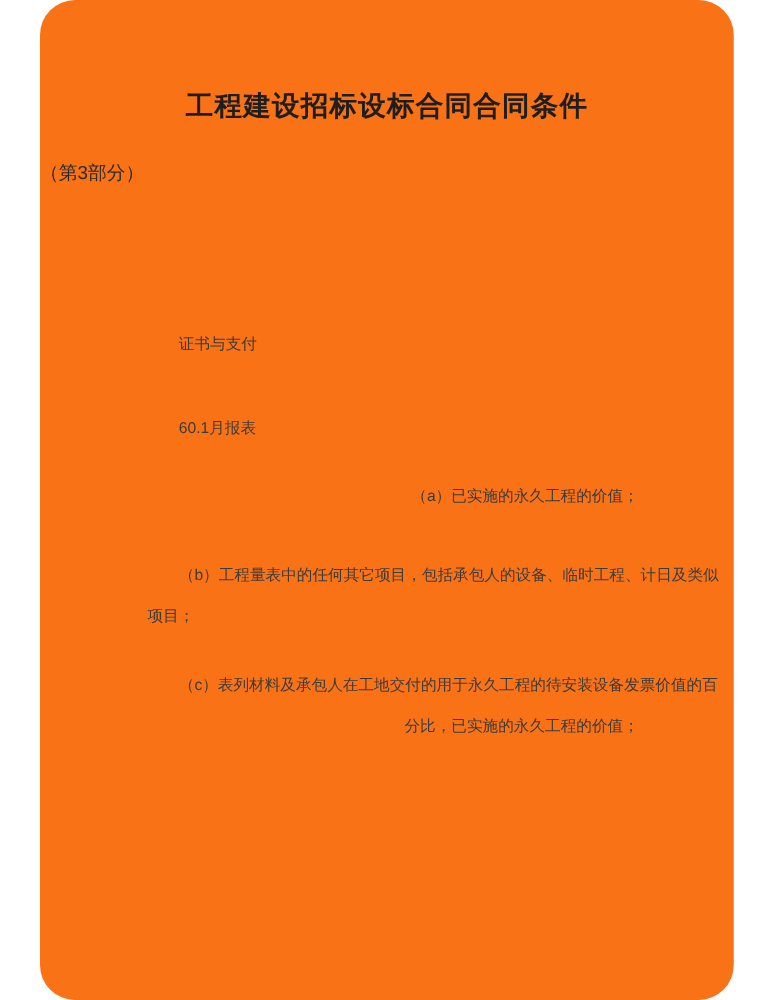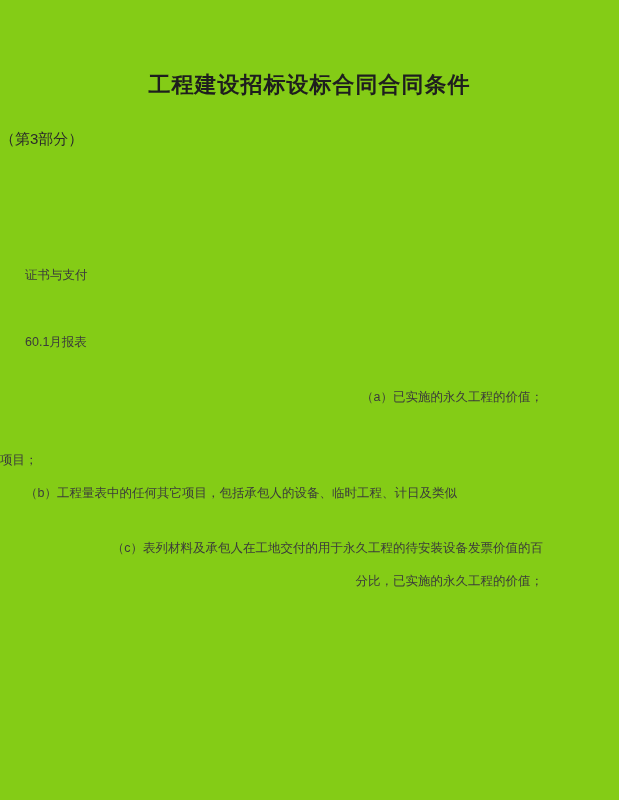--- a/index.html
+++ b/index.html
@@ -2,46 +2,48 @@
 <html lang="zh"><head>
 <meta charset="utf-8">
 <style>
   html, body {
     margin: 0;
     padding: 0;
     background: #ffffff;
   }
   .page {
     position: relative;
-    width: 619px;
+    width: 555px;
     height: 800px;
     margin: 0 auto;
-    background: #84cc16;
+    background: #f97316;
     font-family: "Liberation Sans", sans-serif;
     color: #3b3b3b;
     overflow: hidden;
+    border-radius: 28px;
   }
   .doc-title {
     margin: 0;
     padding-top: 70px;
     text-align: center;
     font-size: 22px;
     line-height: 30px;
     font-weight: 700;
     color: #1e1e1e;
     letter-spacing: 1px;
   }
   .doc-subtitle {
     margin-top: 30px;
     text-align: left;
     font-size: 15px;
     line-height: 18px;
     color: #2a2a2a;
   }
   .doc-body {
+    padding-left: 86px;
     padding-right: 76px;
     font-size: 12.5px;
   }
   .heading-chapter {
     margin-top: 120px;
     line-height: 15px;
     text-indent: 2em;
     white-space: nowrap;
   }
   .heading-clause {
@@ -78,22 +80,22 @@
     <div class="heading-chapter">证书与支付</div>
 
     <div class="heading-clause">60.1月报表</div>
 
 
     <div class="para list-item-a">
       <div class="line first">（a）已实施的永久工程的价值；</div>
     </div>
 
     <div class="para list-item-b">
+      <div class="line first">（b）工程量表中的任何其它项目，包括承包人的设备、临时工程、计日及类似</div>
       <div class="line">项目；</div>
-      <div class="line first">（b）工程量表中的任何其它项目，包括承包人的设备、临时工程、计日及类似</div>
     </div>
 
     <div class="para list-item-c">
       <div class="line first">（c）表列材料及承包人在工地交付的用于永久工程的待安装设备发票价值的百</div>
       <div class="line">分比，已实施的永久工程的价值；</div>
     </div>
 
   </div>
 </div>
 

